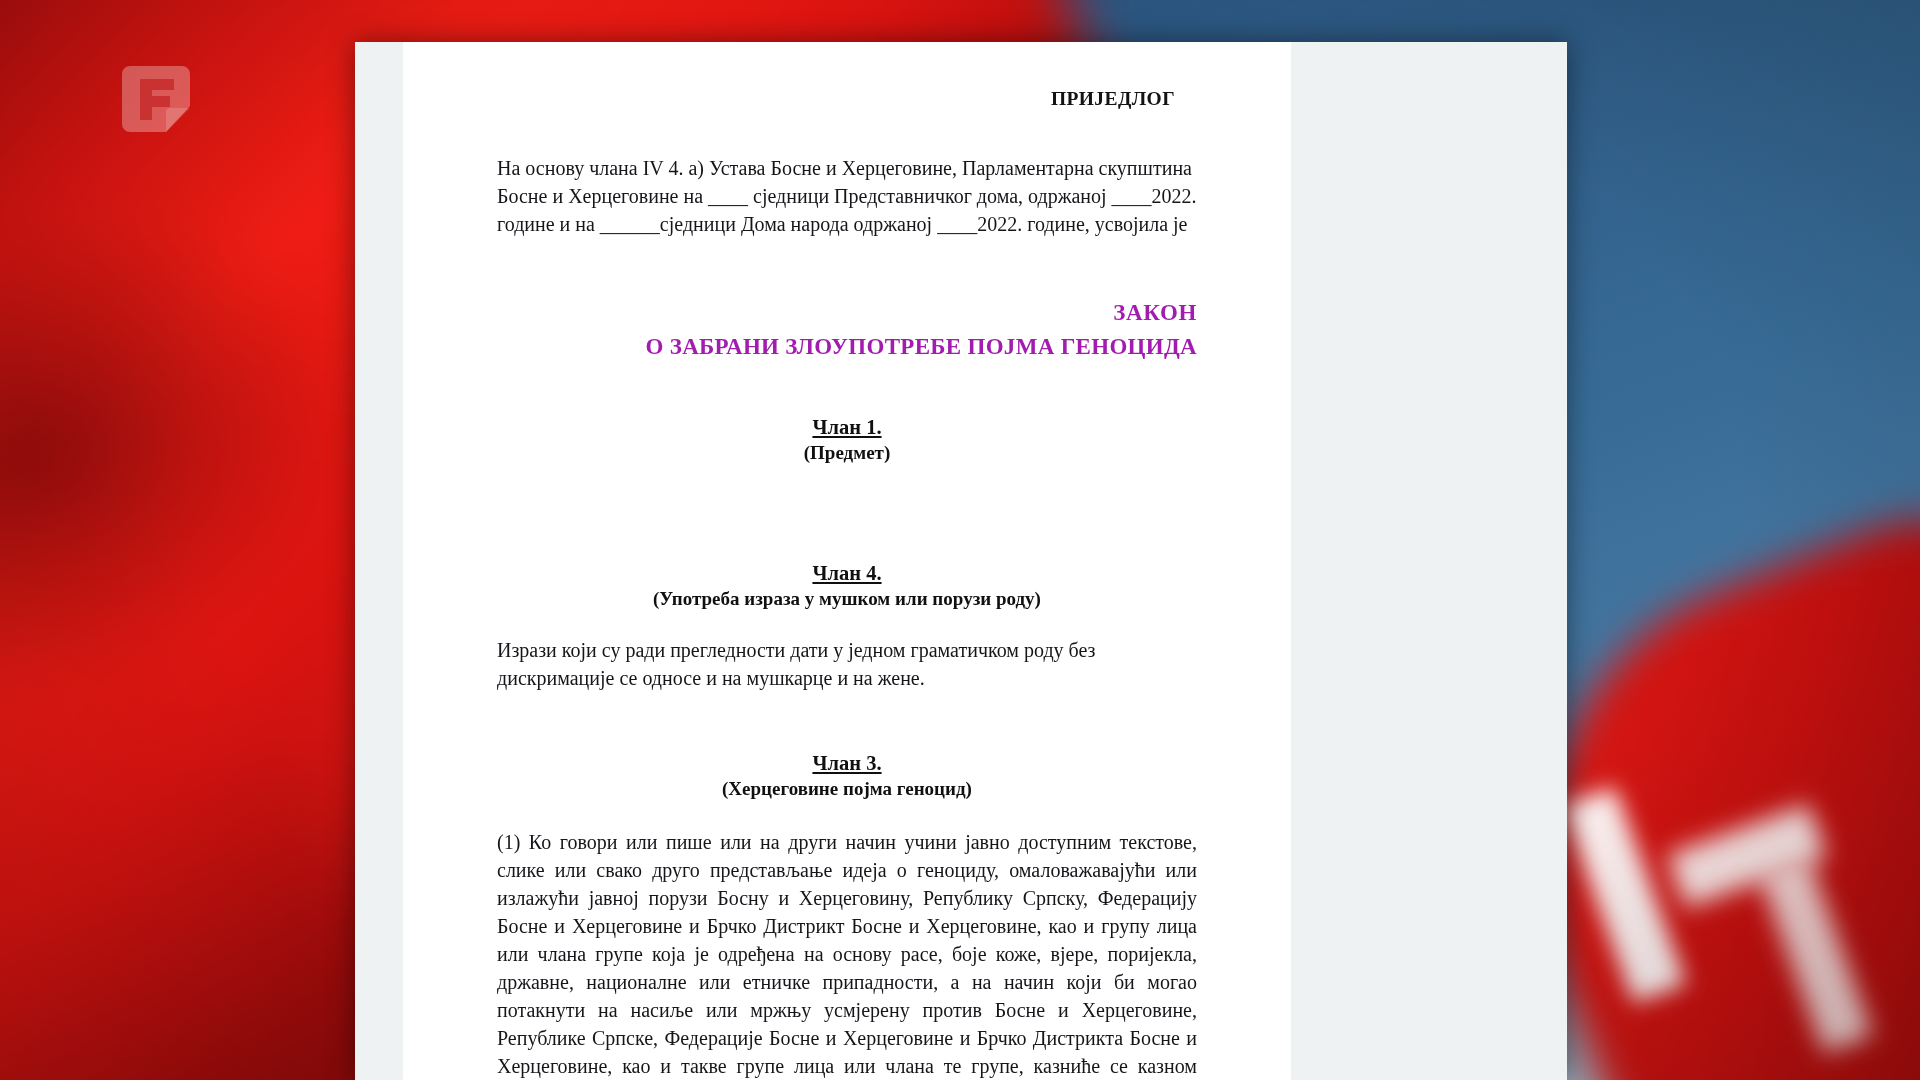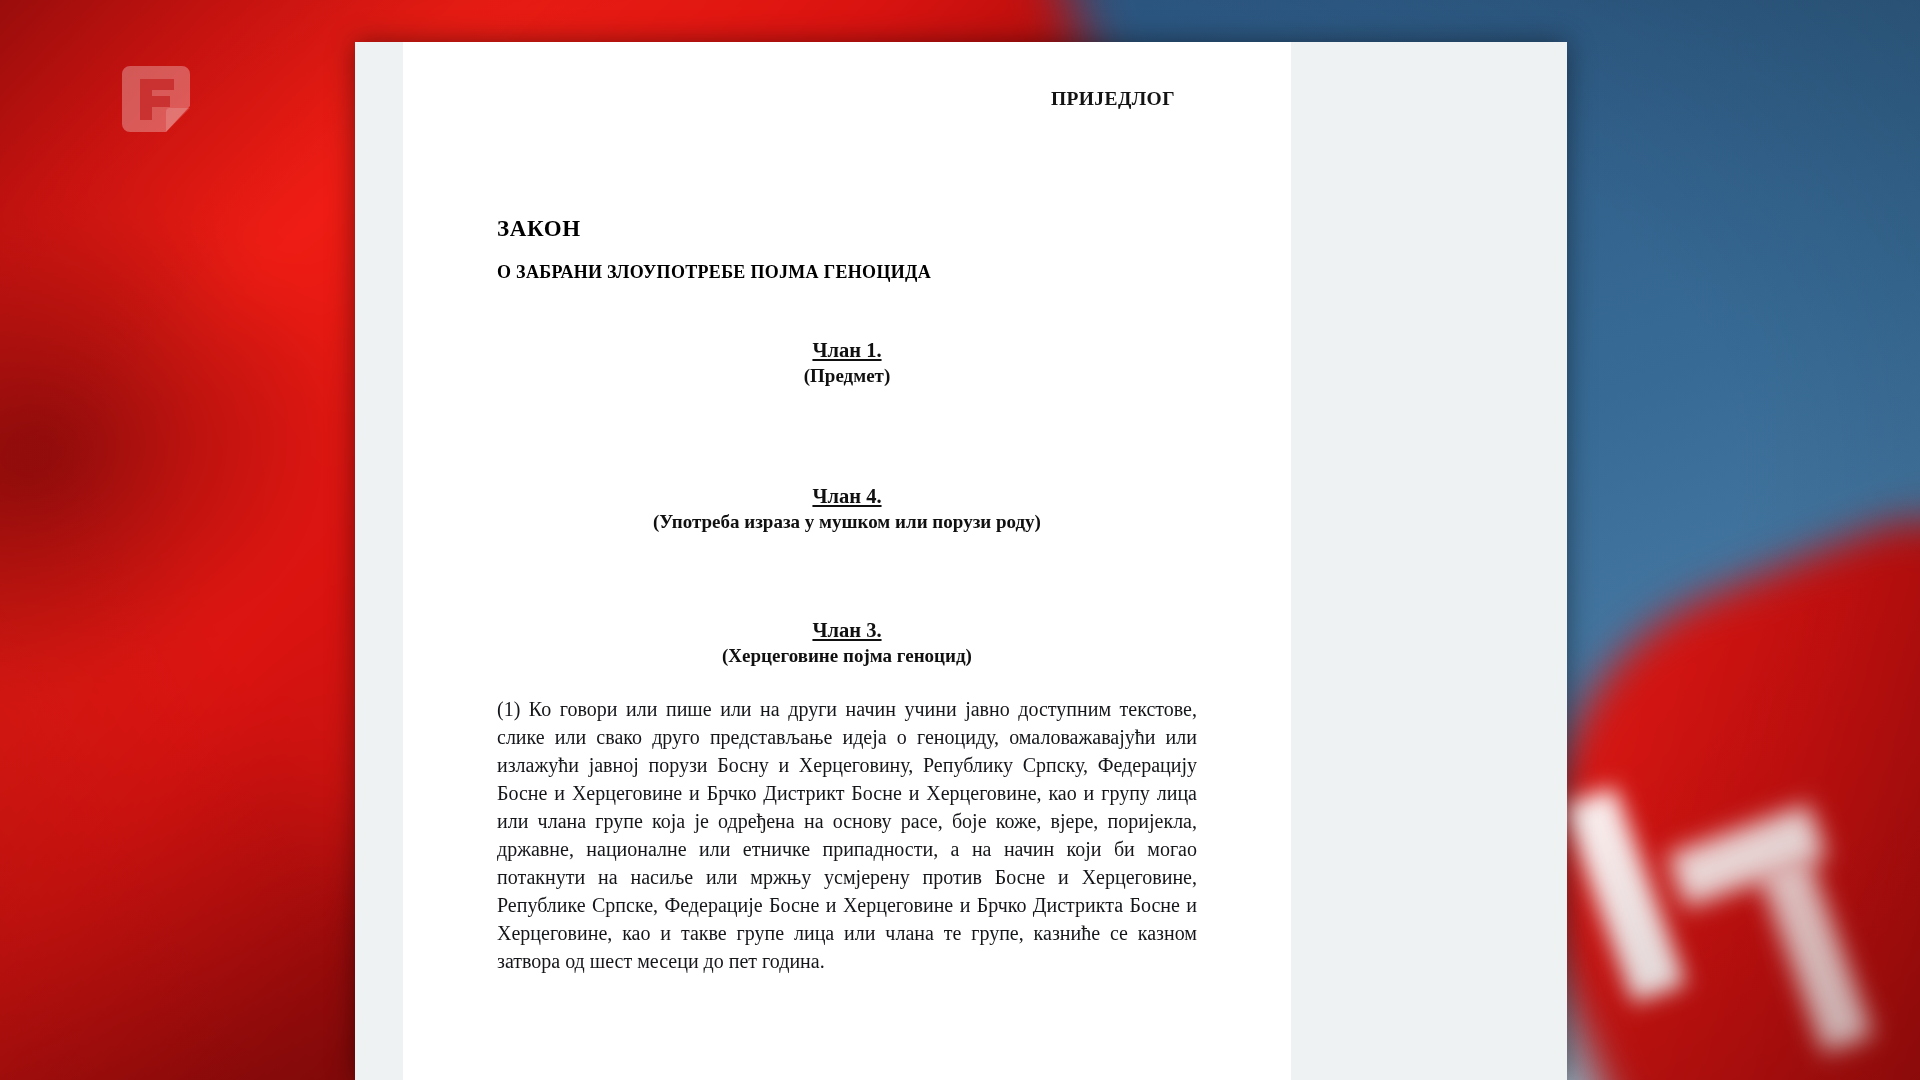--- a/index.html
+++ b/index.html
@@ -137,27 +137,27 @@
   .para {
     font-size: 20px;
     line-height: 1.40;
     color: #15161a;
     margin: 0;
   }
   .para.justify { text-align: justify; text-align-last: left; }
   .para.intro   { text-align: left; }
 
   .law-title {
-    text-align: left;
+    text-align: right;
     font-weight: bold;
-    color: #000000;
+    color: #a21caf;
     margin: 0;
   }
   .law-title .l1 { font-size: 23px; letter-spacing: 0.6px; display: block; }
-  .law-title .l2 { font-size: 18px; letter-spacing: 0.3px; display: block; margin-top: 20px; }
+  .law-title .l2 { font-size: 23px; letter-spacing: 0.3px; display: block; margin-top: 8px; }
 
   .article-head {
     text-align: center;
     font-weight: bold;
     color: #101010;
   }
   .article-head .num { font-size: 20.5px; display: block; text-decoration: underline; }
   .article-head .sub { font-size: 19px; display: block; margin-top: 3px; }
 
   .sp-a { height: 62px; }
@@ -189,20 +189,21 @@
     <path d="M22 17 H56 V28 H34 V34 H52 V45 H34 V58 H22 Z" fill="rgba(190,18,18,0.55)"></path>
   </svg>
 </div>
 
 <div id="viewer">
   <div id="page">
     <div id="page-inner">
 
       <div class="doc-head">ПРИЈЕДЛОГ</div>
 
+      <p class="para intro">На основу члана IV 4. а) Устава Босне и Херцеговине, Парламентарна скупштина Босне и Херцеговине на ____ сједници Представничког дома, одржаној ____2022. године и на ______сједници Дома народа одржаној ____2022. године, усвојила је</p>
 
       <div class="sp-a"></div>
 
       <div class="law-title">
         <span class="l1">ЗАКОН</span>
         <span class="l2">О ЗАБРАНИ ЗЛОУПОТРЕБЕ ПОЈМА ГЕНОЦИДА</span>
       </div>
 
       <div class="sp-d"></div>
 
@@ -212,20 +213,21 @@
       </div>
       <div class="sp-b"></div>
 
       <div class="sp-e"></div>
 
       <div class="article-head">
         <span class="num">Члан 4.</span>
         <span class="sub">(Употреба израза у мушком или порузи роду)</span>
       </div>
       <div class="sp-c"></div>
+      <p class="para">Изрази који су ради прегледности дати у једном граматичком роду без дискримације се односе и на мушкарце и на жене.</p>
 
       <div class="sp-e"></div>
 
       <div class="article-head">
         <span class="num">Члан 3.</span>
         <span class="sub">(Херцеговине појма геноцид)</span>
       </div>
       <div class="sp-f"></div>
       <p class="para justify">(1) Ко говори или пише или на други начин учини јавно доступним текстове, слике или свако друго представљање идеја о геноциду, омаловажавајући или излажући јавној порузи Босну и Херцеговину, Републику Српску, Федерацију Босне и Херцеговине и Брчко Дистрикт Босне и Херцеговине, као и групу лица или члана групе која је одређена на основу расе, боје коже, вјере, поријекла, државне, националне или етничке припадности, а на начин који би могао потакнути на насиље или мржњу усмјерену против Босне и Херцеговине, Републике Српске, Федерације Босне и Херцеговине и Брчко Дистрикта Босне и Херцеговине, као и такве групе лица или члана те групе, казниће се казном затвора од  шест месеци до  пет година.</p>
 

